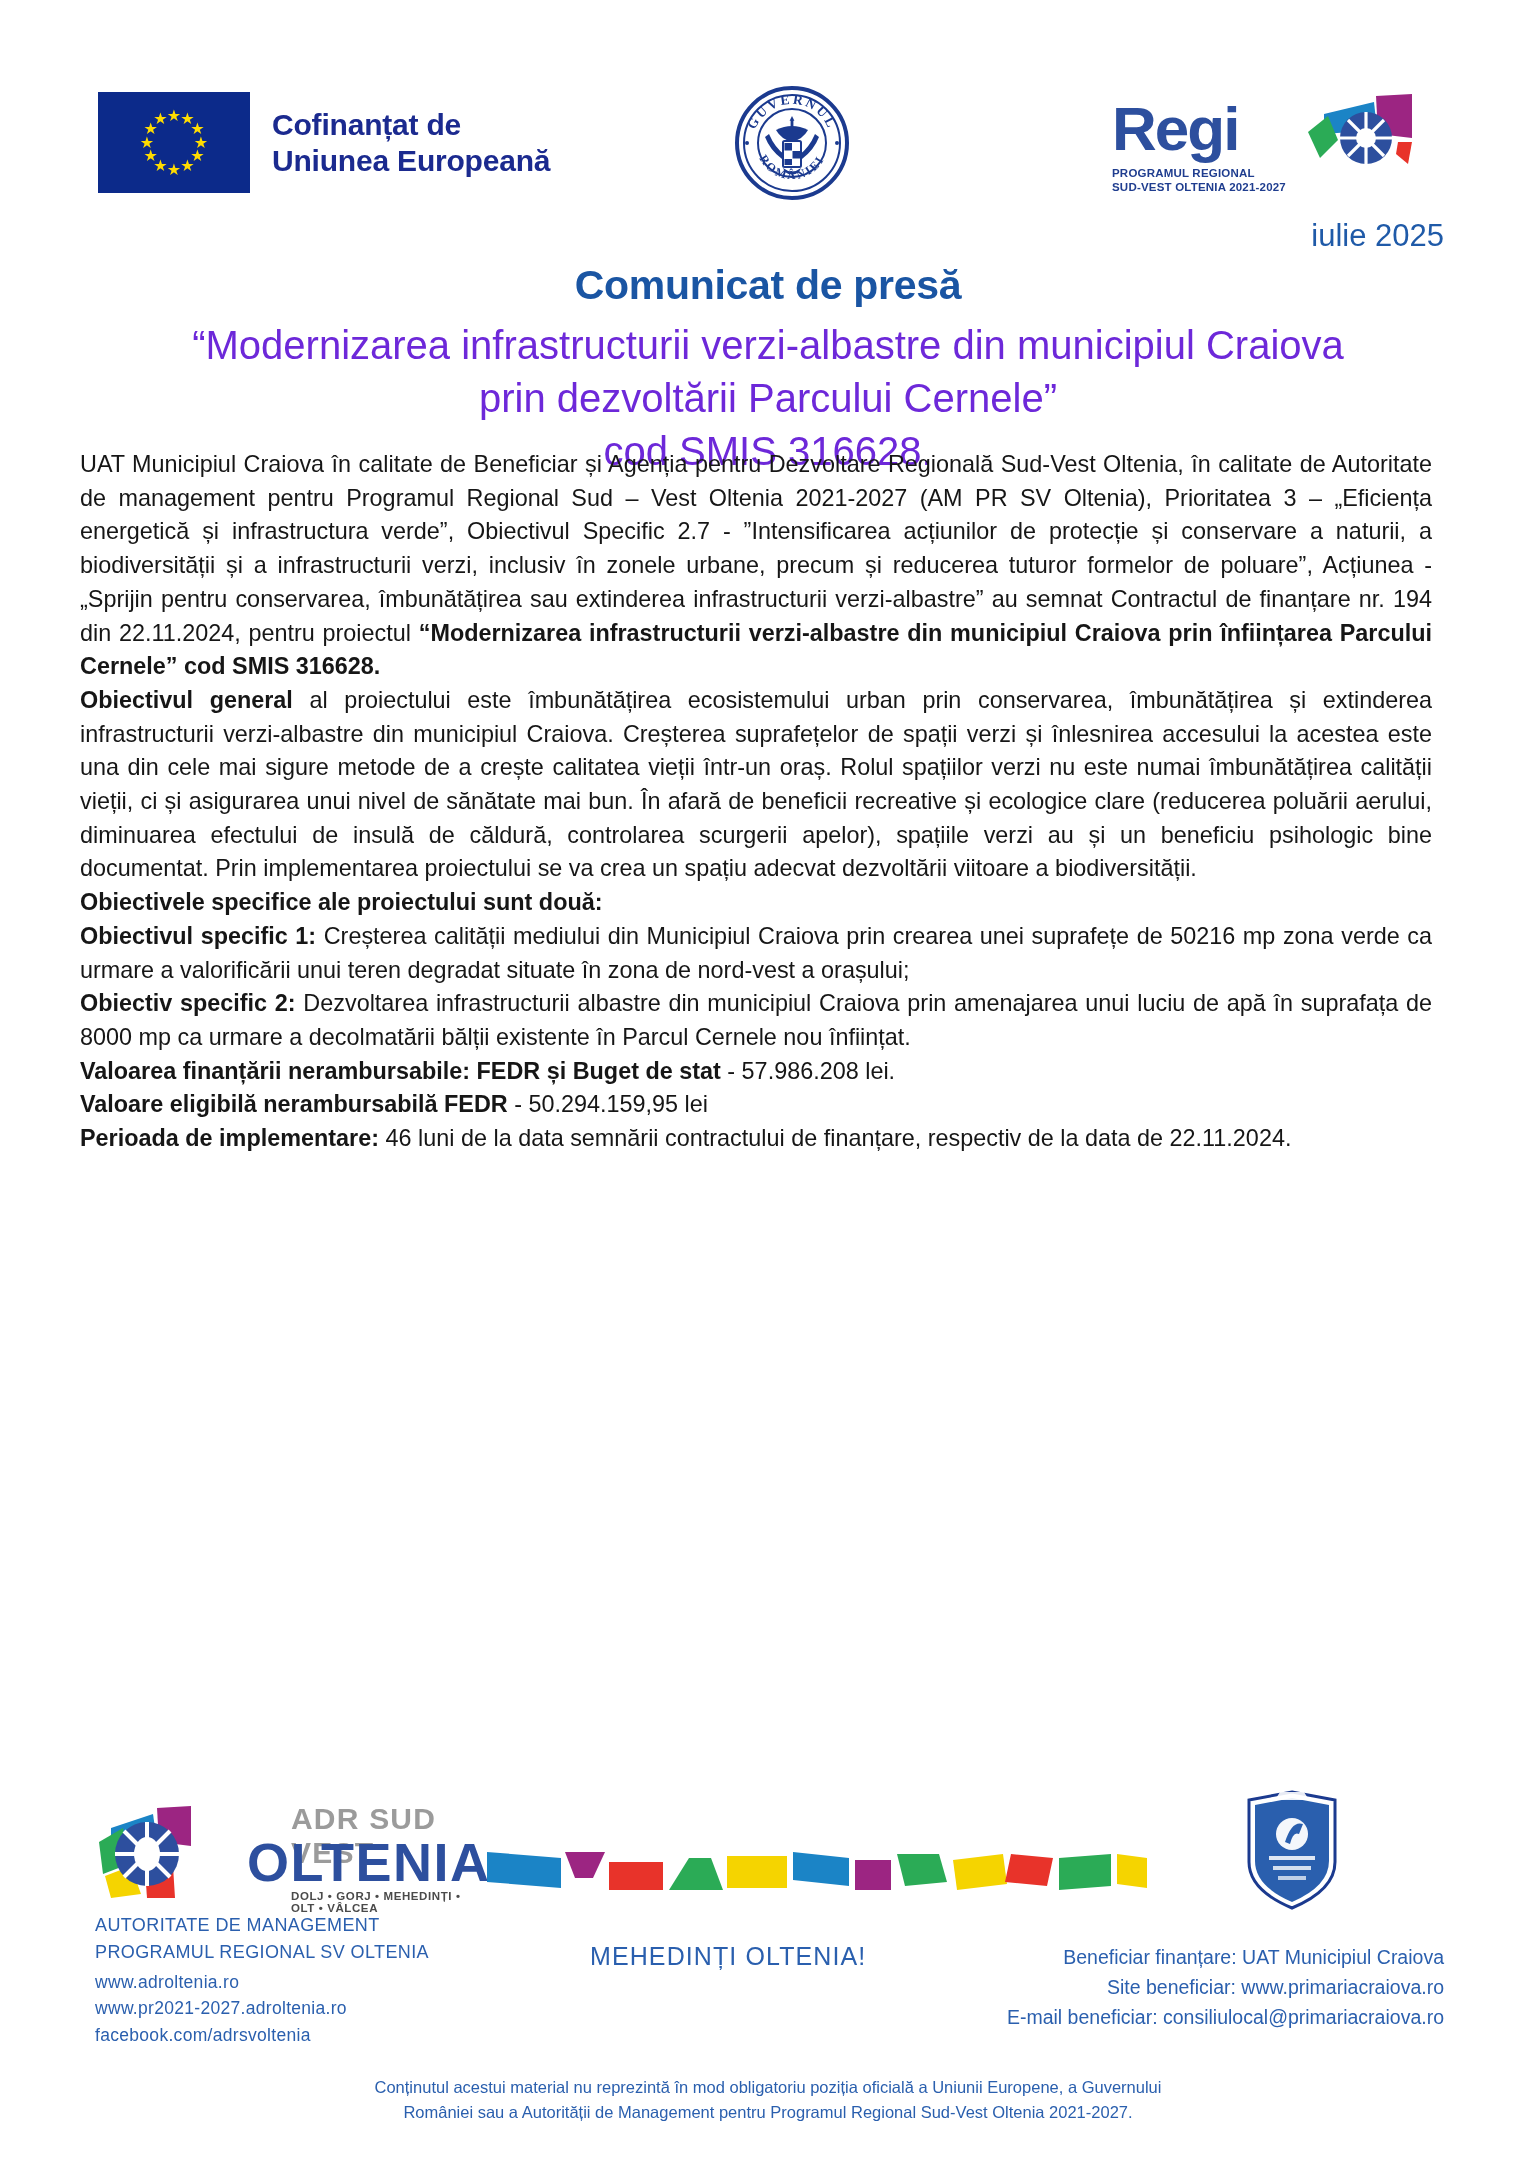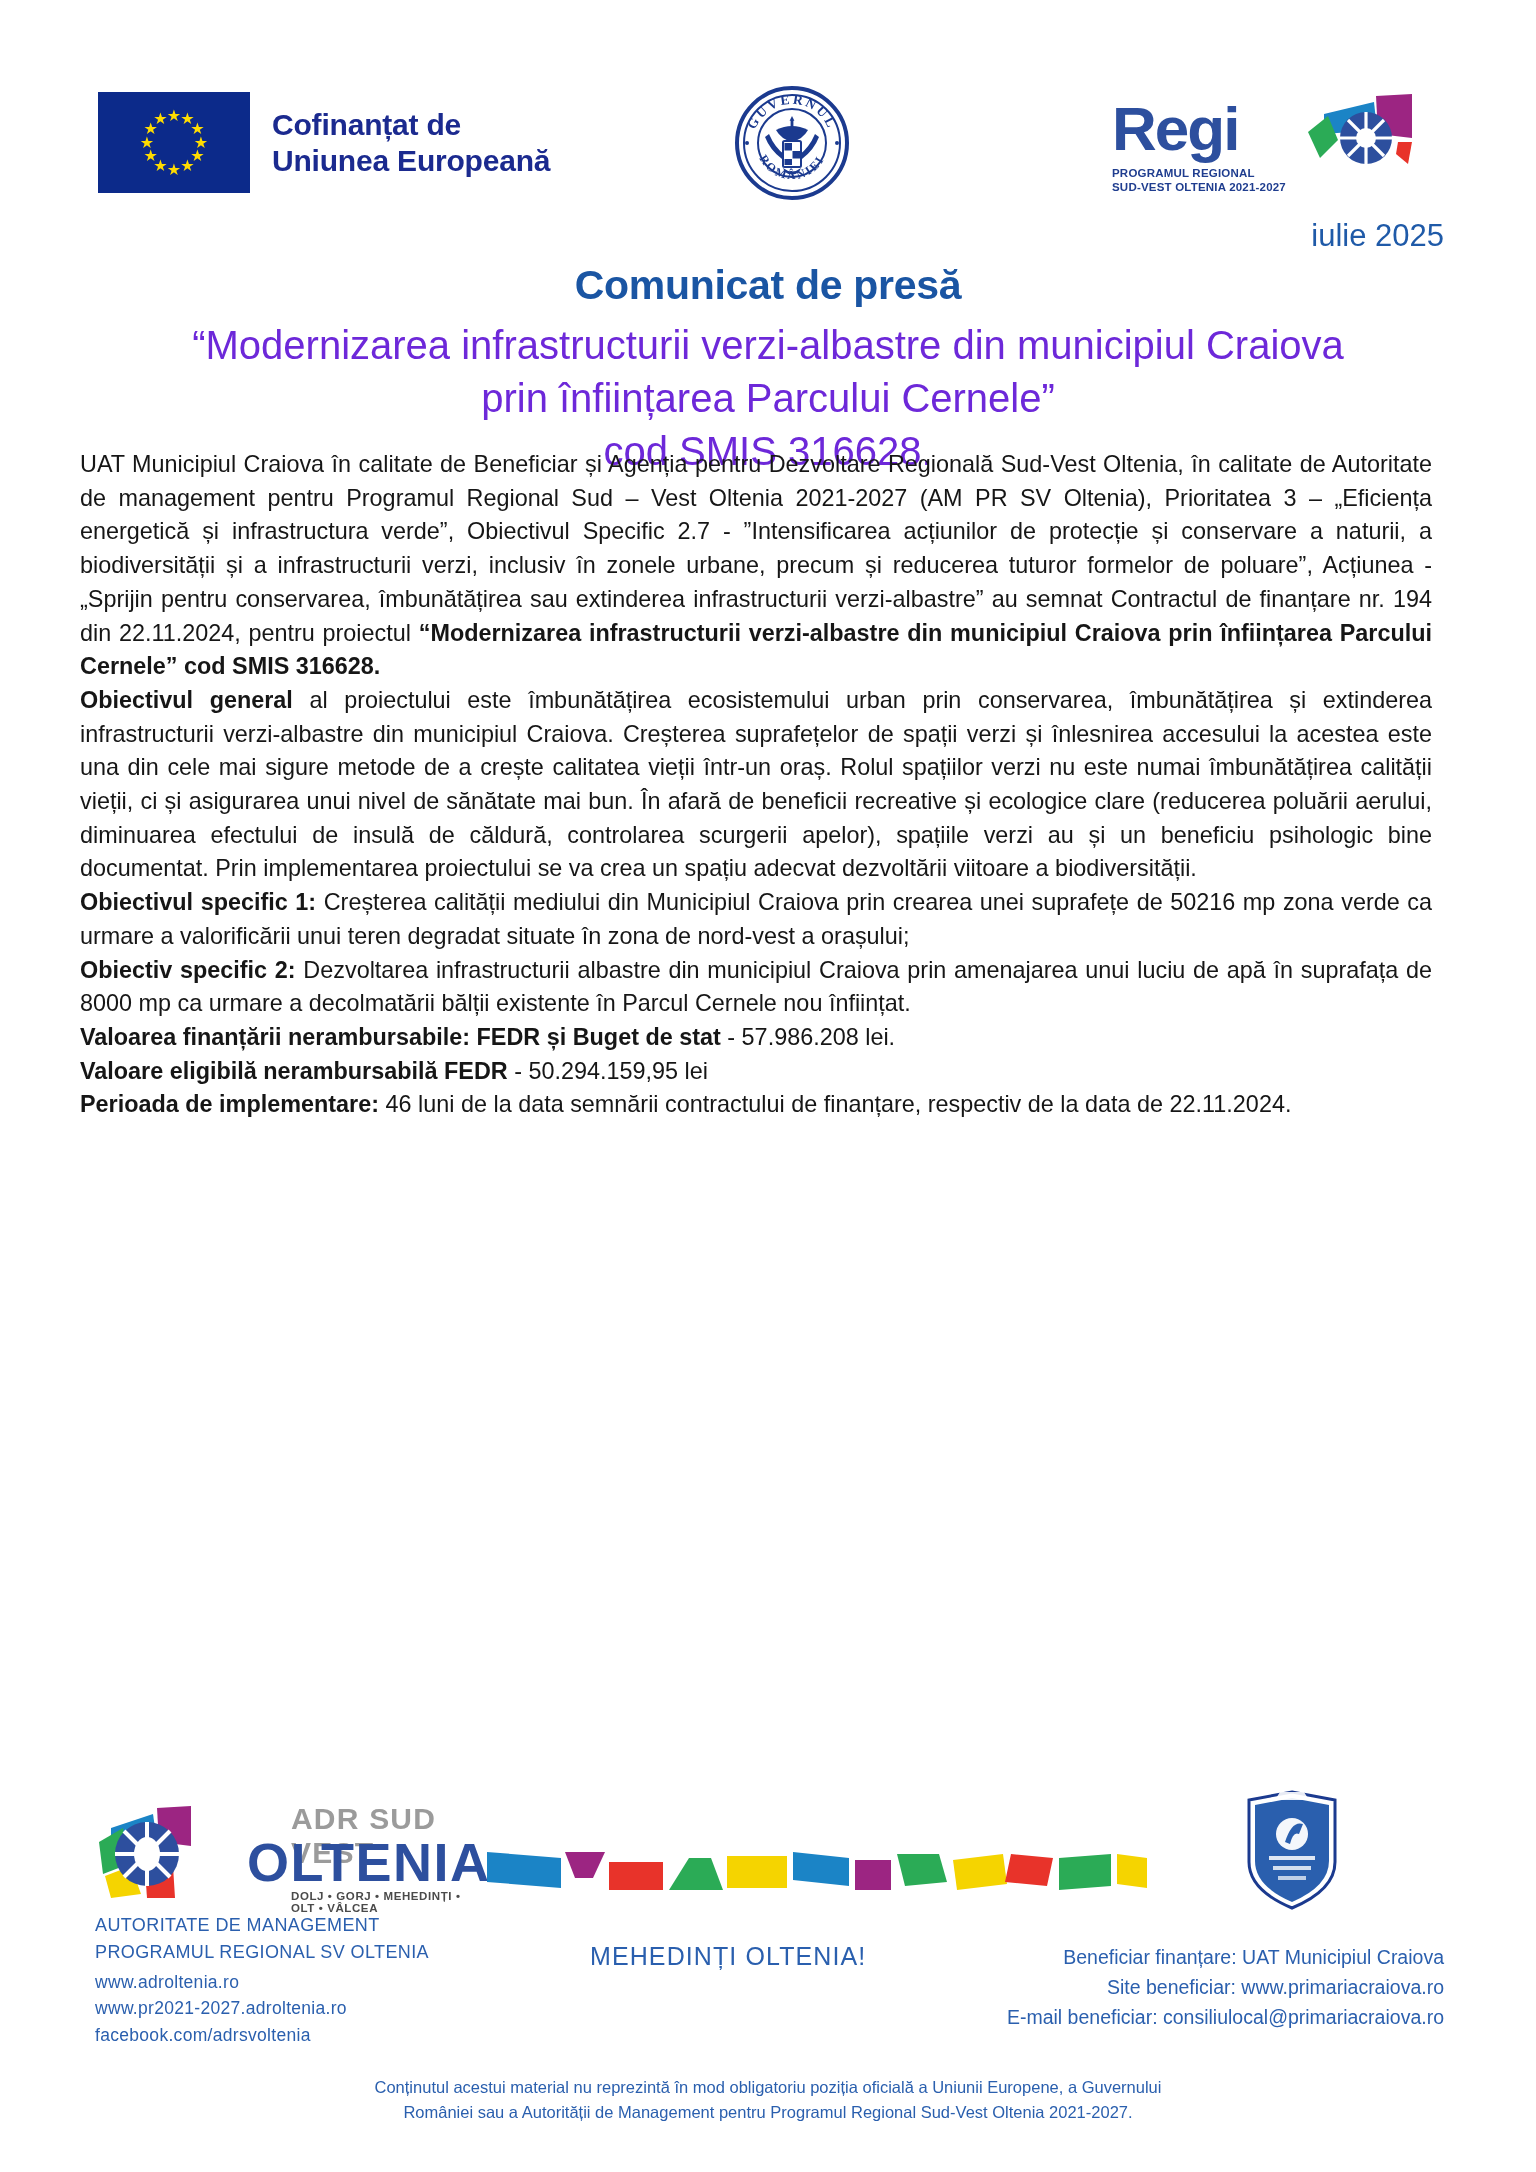--- a/index.html
+++ b/index.html
@@ -330,28 +330,29 @@
       </div>
     </div>
   </div>
 
   <div class="doc-date">iulie 2025</div>
 
   <div class="title-area">
     <div class="main-title">Comunicat de presă</div>
     <div class="subtitle">
       <div>“Modernizarea infrastructurii verzi-albastre din municipiul Craiova</div>
-      <div>prin înființarea Parcului Cernele”</div>
+      <div>prin dezvoltării Parcului Cernele”</div>
       <div>cod SMIS 316628.</div>
     </div>
   </div>
 
   <div class="body-area">
     <p><span>UAT Municipiul Craiova în calitate de Beneficiar și Agenția pentru Dezvoltare Regională Sud-Vest Oltenia, în calitate de Autoritate de management pentru Programul Regional Sud – Vest Oltenia 2021-2027 (AM PR SV Oltenia), Prioritatea 3 – „Eficiența energetică și infrastructura verde”, Obiectivul Specific 2.7 - ”Intensificarea acțiunilor de protecție și conservare a naturii, a biodiversității și a infrastructurii verzi, inclusiv în zonele urbane, precum și reducerea tuturor formelor de poluare”, Acțiunea - „Sprijin pentru conservarea, îmbunătățirea sau extinderea infrastructurii verzi-albastre” au semnat Contractul de finanțare nr. 194 din 22.11.2024, pentru proiectul </span><span class="b">“Modernizarea infrastructurii verzi-albastre din municipiul Craiova prin înființarea Parcului Cernele” cod SMIS 316628.</span></p>
     <p><span class="b">Obiectivul general</span><span> al proiectului este îmbunătățirea ecosistemului urban prin conservarea, îmbunătățirea și extinderea infrastructurii verzi-albastre din municipiul Craiova. Creșterea suprafețelor de spații verzi și înlesnirea accesului la acestea este una din cele mai sigure metode de a crește calitatea vieții într-un oraș. Rolul spațiilor verzi nu este numai îmbunătățirea calității vieții, ci și asigurarea unui nivel de sănătate mai bun. În afară de beneficii recreative și ecologice clare (reducerea poluării aerului, diminuarea efectului de insulă de căldură, controlarea scurgerii apelor), spațiile verzi au și un beneficiu psihologic bine documentat. Prin implementarea proiectului se va crea un spațiu adecvat dezvoltării viitoare a biodiversității.</span></p>
+    <p><span class="b">Obiectivele specifice ale proiectului sunt două:</span></p>
     <p><span class="b">Obiectivul specific 1:</span><span> Creșterea calității mediului din Municipiul Craiova prin crearea unei suprafețe de 50216 mp zona verde ca urmare a valorificării unui teren degradat situate în zona de nord-vest a orașului;</span></p>
     <p><span class="b">Obiectiv specific 2:</span><span> Dezvoltarea infrastructurii albastre din municipiul Craiova prin amenajarea unui luciu de apă în suprafața de 8000 mp ca urmare a decolmatării bălții existente în Parcul Cernele nou înființat.</span></p>
     <p><span class="b">Valoarea finanțării nerambursabile: FEDR și Buget de stat</span><span> - 57.986.208 lei.</span></p>
     <p><span class="b">Valoare eligibilă nerambursabilă FEDR</span><span> - 50.294.159,95 lei</span></p>
     <p><span class="b">Perioada de implementare:</span><span> 46 luni de la data semnării contractului de finanțare, respectiv de la data de 22.11.2024.</span></p>
   </div>
 
   <div class="footer">
 
     <div class="adr-logo">

